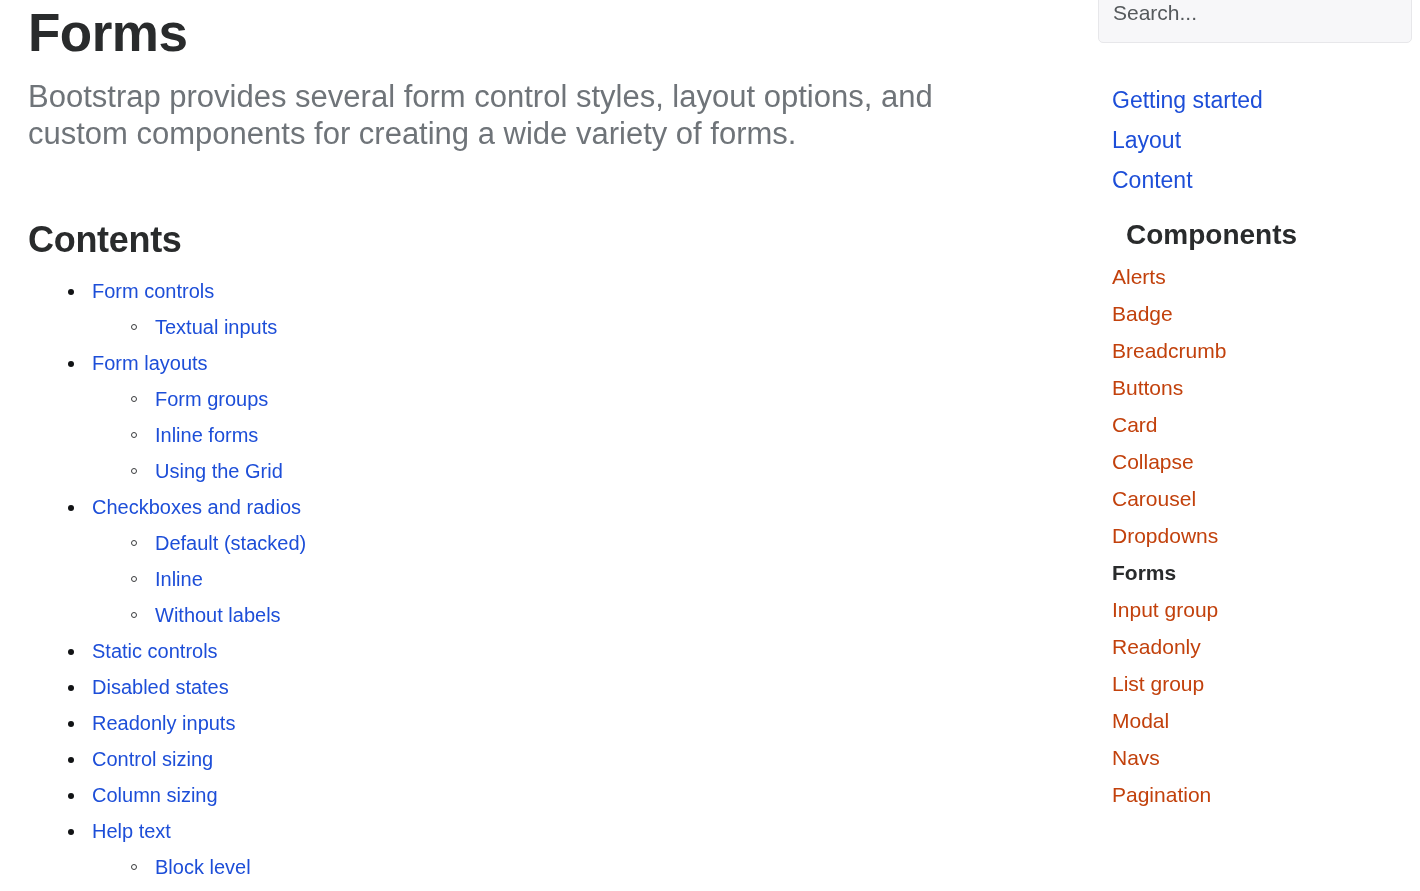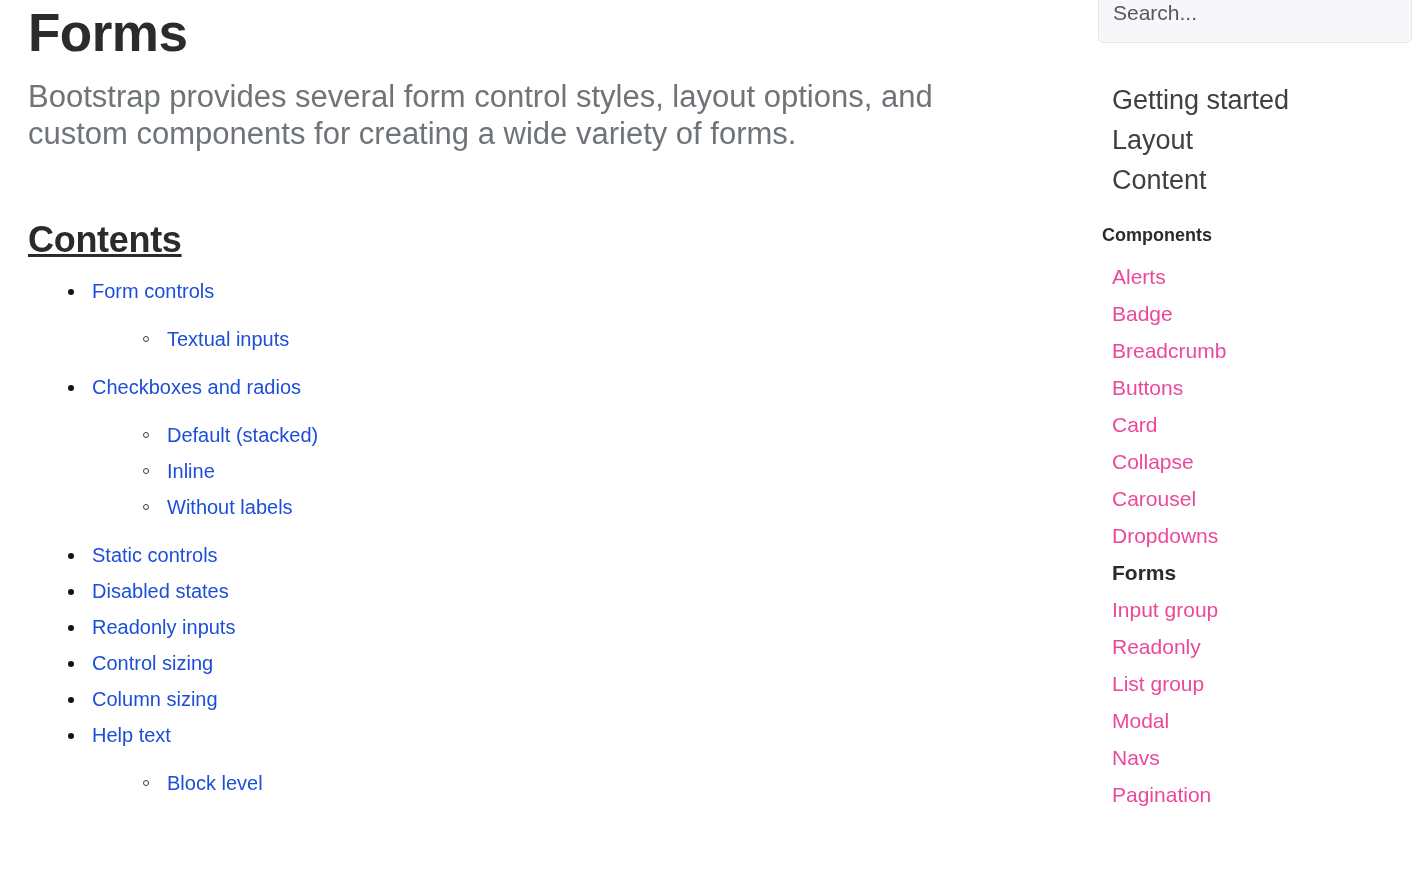--- a/index.html
+++ b/index.html
@@ -52,21 +52,20 @@
     max-width: 960px;
   }
 
   .contents-title {
     margin: 66px 0 0 0;
     font-size: 36px;
     line-height: 44px;
     font-weight: 700;
     letter-spacing: -0.3px;
     color: #292b2c;
-    text-decoration: underline;
   }
 
   ul.toc {
     list-style: none;
     margin: 12px 0 0 0;
     padding: 0 0 0 40px;
   }
   ul.toc > li.toc-item {
     position: relative;
     padding-left: 24px;
@@ -77,21 +76,21 @@
     position: absolute;
     left: 0;
     top: 15px;
     width: 6px;
     height: 6px;
     border-radius: 50%;
     background: #111315;
   }
   ul.toc ul.toc-sub {
     list-style: none;
-    margin: 12px;
+    margin: 0;
     padding: 0 0 0 39px;
   }
   ul.toc ul.toc-sub > li.toc-subitem {
     position: relative;
     padding-left: 24px;
     line-height: 35px;
   }
   ul.toc ul.toc-sub > li.toc-subitem > .bullet-hollow {
     position: absolute;
     left: 0;
@@ -149,48 +148,48 @@
   }
 
   .nav-top {
     position: absolute;
     left: 14px;
     top: 80px;
     width: 300px;
   }
   .nav-top .nav-link {
     display: block;
-    font-size: 27px;
+    font-size: 23px;
     line-height: 40px;
-    color: #404040;
+    color: #1d4ed8;
     text-decoration: none;
     font-weight: 400;
   }
 
   .nav-section-title {
     position: absolute;
-    left: 4px;
+    left: 28px;
     top: 220px;
-    font-size: 18px;
+    font-size: 28px;
     line-height: 30px;
     font-weight: 700;
     color: #292b2c;
   }
 
   .nav-components {
     position: absolute;
     left: 14px;
     top: 258px;
     width: 300px;
   }
   .nav-components .nav-link {
     display: block;
     font-size: 21px;
     line-height: 37px;
-    color: #ec4899;
+    color: #c2410c;
     text-decoration: none;
     font-weight: 400;
   }
   .nav-components .nav-link.active {
     color: #292b2c;
     font-weight: 700;
   }
 </style>
 </head>
 <body>
@@ -201,20 +200,25 @@
 
     <h1 class="page-title">Forms</h1>
 
     <p class="lead">Bootstrap provides several form control styles, layout options, and custom components for creating a wide variety of forms.</p>
 
     <h2 class="contents-title">Contents</h2>
 
     <ul class="toc" id="toc-root">
         <li class="toc-item"><span class="bullet"></span><a class="toc-link" href="#">Form controls</a><ul class="toc-sub">
             <li class="toc-subitem"><span class="bullet-hollow"></span><a class="toc-link" href="#">Textual inputs</a></li>
+          </ul></li>
+        <li class="toc-item"><span class="bullet"></span><a class="toc-link" href="#">Form layouts</a><ul class="toc-sub">
+            <li class="toc-subitem"><span class="bullet-hollow"></span><a class="toc-link" href="#">Form groups</a></li>
+            <li class="toc-subitem"><span class="bullet-hollow"></span><a class="toc-link" href="#">Inline forms</a></li>
+            <li class="toc-subitem"><span class="bullet-hollow"></span><a class="toc-link" href="#">Using the Grid</a></li>
           </ul></li>
         <li class="toc-item"><span class="bullet"></span><a class="toc-link" href="#">Checkboxes and radios</a><ul class="toc-sub">
             <li class="toc-subitem"><span class="bullet-hollow"></span><a class="toc-link" href="#">Default (stacked)</a></li>
             <li class="toc-subitem"><span class="bullet-hollow"></span><a class="toc-link" href="#">Inline</a></li>
             <li class="toc-subitem"><span class="bullet-hollow"></span><a class="toc-link" href="#">Without labels</a></li>
           </ul></li>
         <li class="toc-item"><span class="bullet"></span><a class="toc-link" href="#">Static controls</a></li>
         <li class="toc-item"><span class="bullet"></span><a class="toc-link" href="#">Disabled states</a></li>
         <li class="toc-item"><span class="bullet"></span><a class="toc-link" href="#">Readonly inputs</a></li>
         <li class="toc-item"><span class="bullet"></span><a class="toc-link" href="#">Control sizing</a></li>

